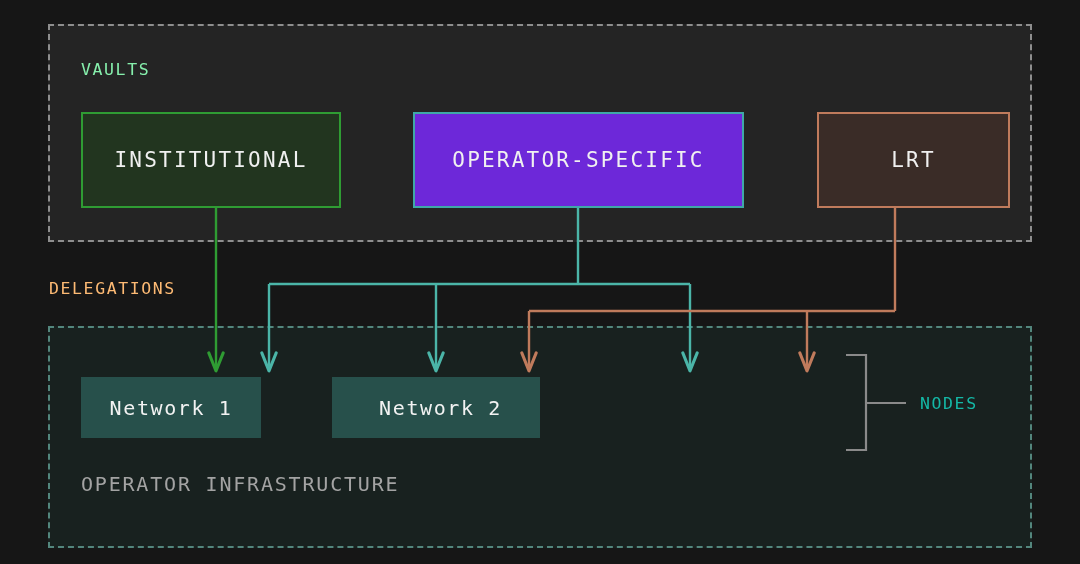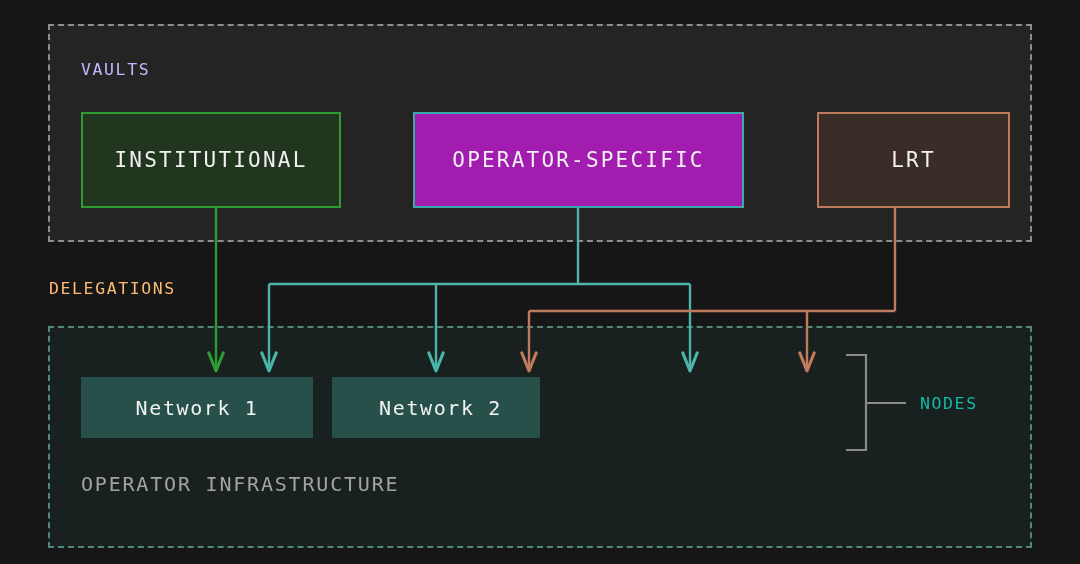--- a/index.html
+++ b/index.html
@@ -43,21 +43,21 @@
 
   
   .section-label {
     position: absolute;
     font-size: 16.5px;
     letter-spacing: 1.6px;
     white-space: nowrap;
   }
   #vaults-label {
     left: 81px; top: 60px;
-    color: #c4b5fd;
+    color: #86efac;
   }
   #delegations-label {
     left: 49px; top: 279px;
     color: #fdba74;
   }
   #infra-label {
     left: 81px; top: 472px;
     color: #a3a3a3;
     font-size: 20px;
     letter-spacing: 1.8px;
@@ -83,21 +83,21 @@
   }
   #vault-institutional {
     left: 81px; top: 112px;
     width: 260px; height: 96px;
     background: #22351f;
     border: 2px solid #2f9c33;
   }
   #vault-operator {
     left: 413px; top: 112px;
     width: 331px; height: 96px;
-    background: #a21caf;
+    background: #6d28d9;
     border: 2px solid #3fa8a8;
   }
   #vault-lrt {
     left: 817px; top: 112px;
     width: 193px; height: 96px;
     background: #3a2c27;
     border: 2px solid #c07b5c;
   }
 
   
@@ -108,21 +108,21 @@
     align-items: center;
     justify-content: center;
     background: #27504b;
     color: #f2f2f2;
     font-size: 20px;
     letter-spacing: 1.6px;
     white-space: nowrap;
     top: 377px;
     height: 61px;
   }
-  #network-1 { left: 81px;  width: 232px; }
+  #network-1 { left: 81px;  width: 180px; }
   #network-2 { left: 332px; width: 208px; padding-left: 9px; }
   #network-3 { left: 627px; width: 208px; }
 
   
   #connectors {
     position: absolute;
     left: 0; top: 0;
     width: 1080px; height: 564px;
     pointer-events: none;
   }

